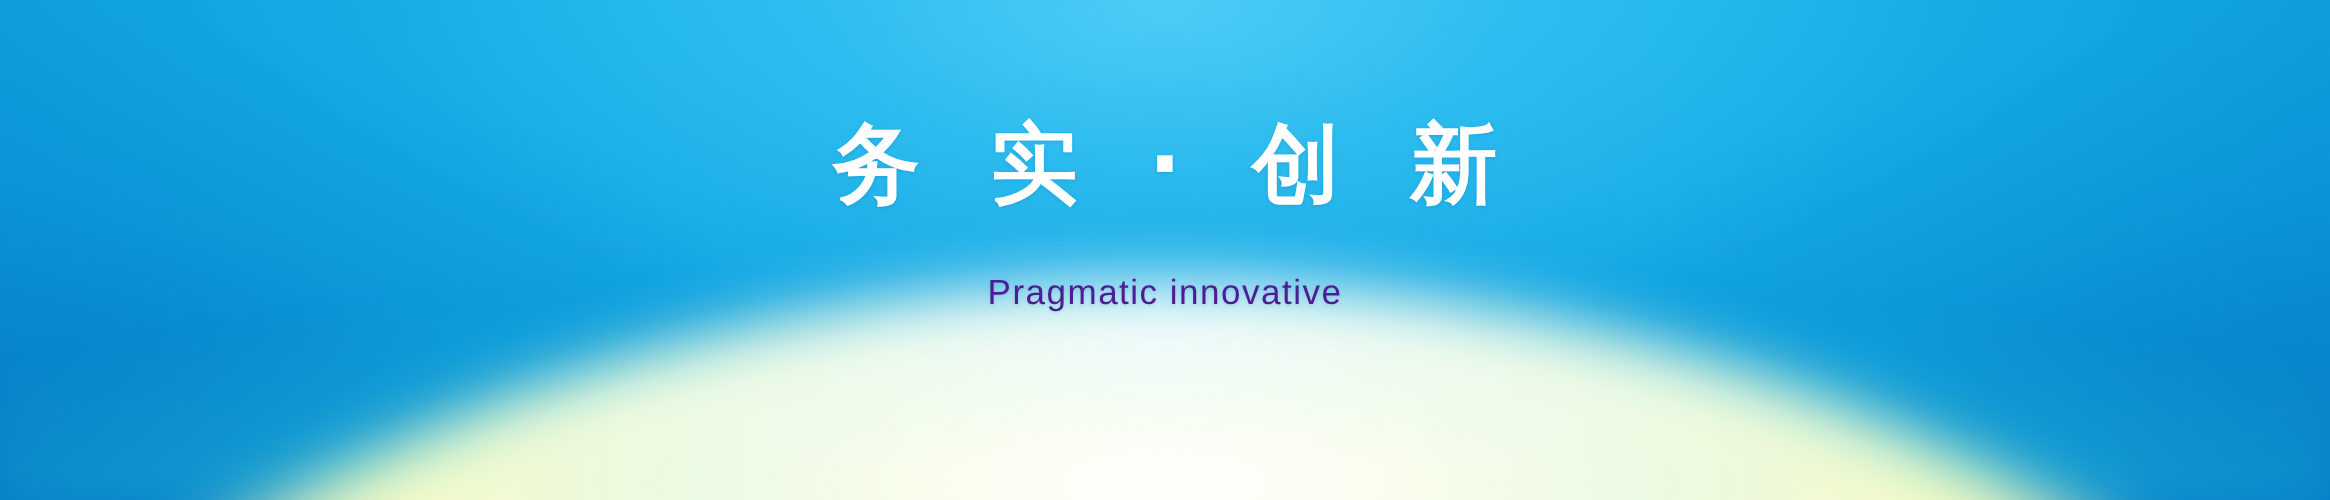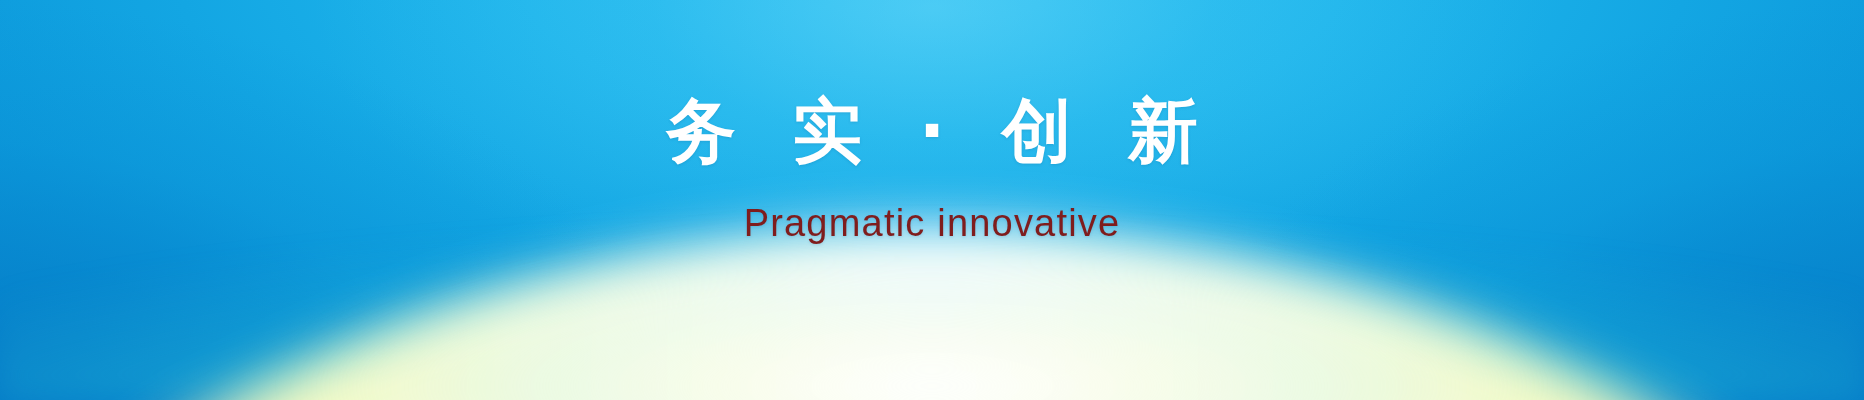--- a/index.html
+++ b/index.html
@@ -158,27 +158,27 @@
     font-weight: bold;
     line-height: 1;
     letter-spacing: 16px;
     text-indent: 16px;
     white-space: nowrap;
     margin: 0;
     font-family: "DejaVu Sans", "Liberation Sans", sans-serif;
     text-shadow: 0 1px 3px rgba(0,80,130,0.18);
   }
   .title-en {
-    color: #7f1d1d;
-    font-size: 38px;
+    color: #4c1d95;
+    font-size: 28px;
     font-weight: 400;
     line-height: 1;
     letter-spacing: 1.2px;
     white-space: nowrap;
-    margin: 0;
+    margin: 16px;
     padding-top: 38px;
     font-family: "Liberation Sans", "DejaVu Sans", sans-serif;
     text-shadow: 0 1px 3px rgba(0,80,130,0.14);
   }
 </style>
 </head>
 <body>
 
 <div id="banner">
 

